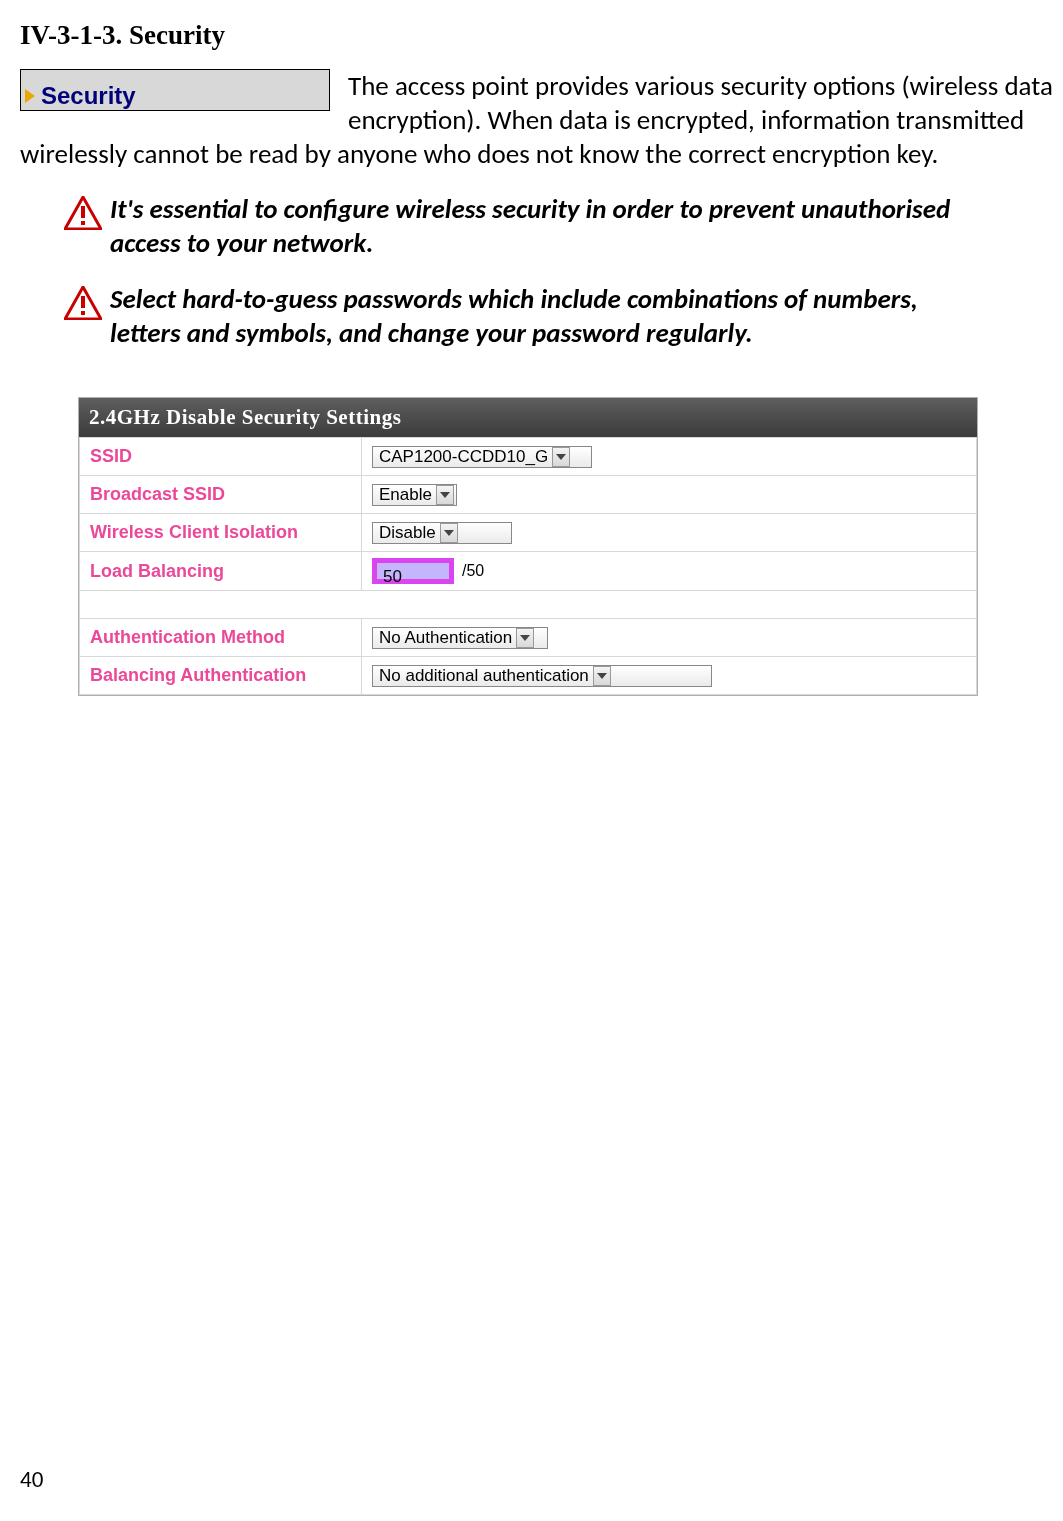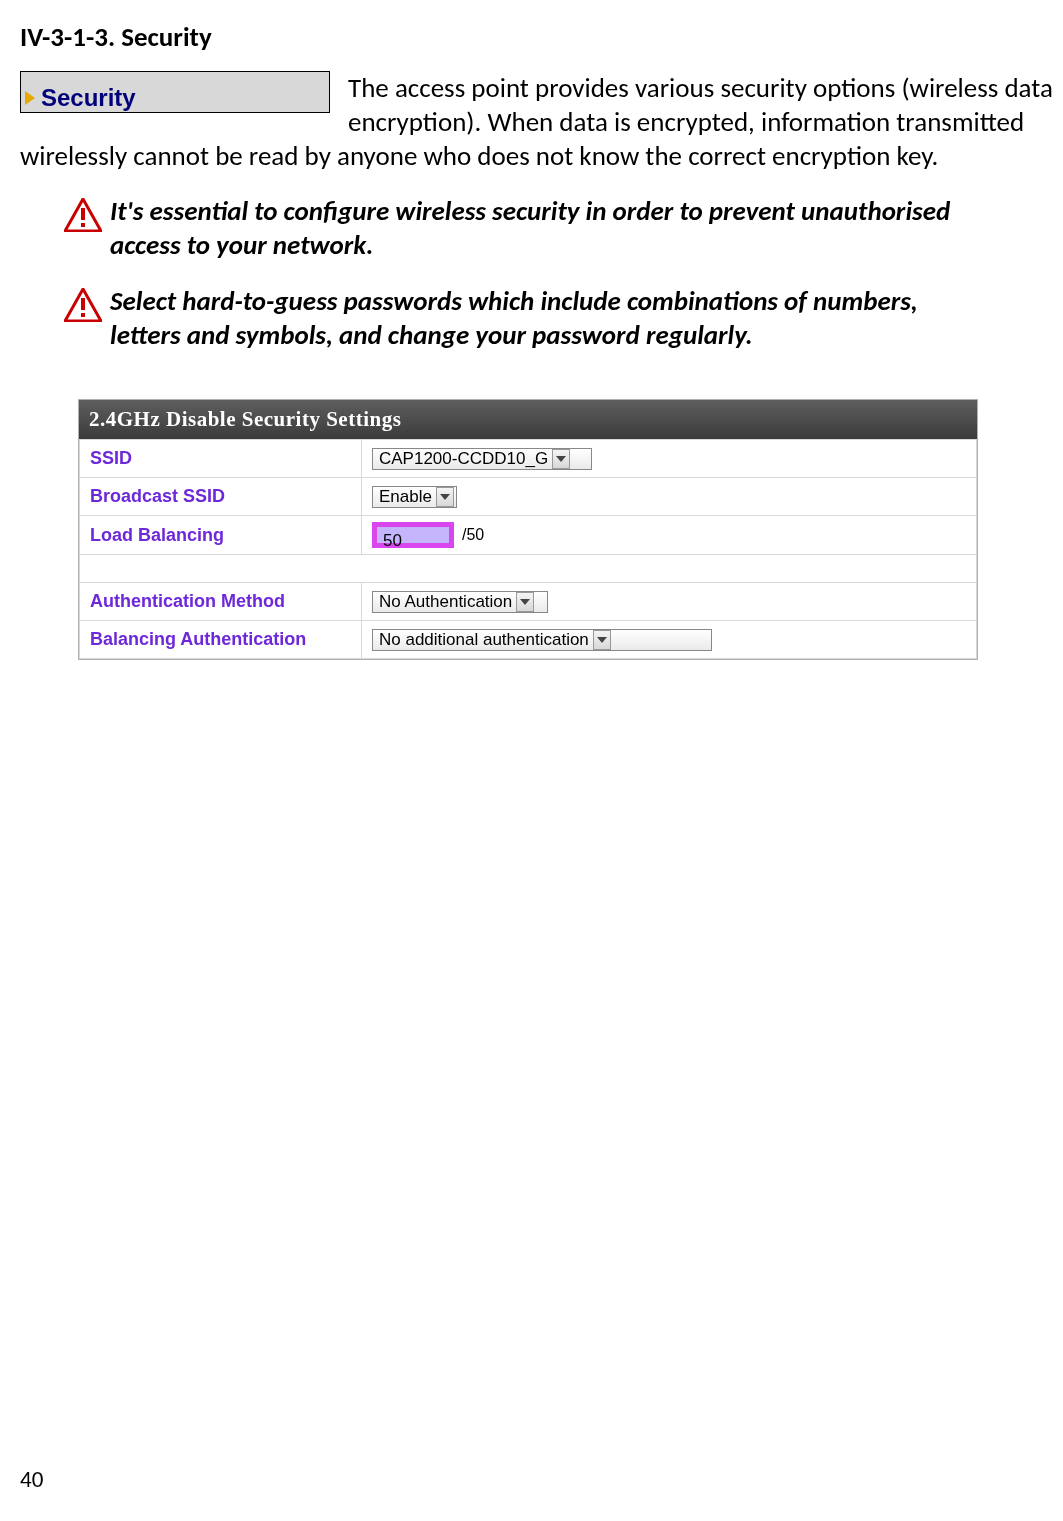--- a/index.html
+++ b/index.html
@@ -11,20 +11,21 @@
     color: #000;
     width: 1063px;
     min-height: 1521px;
     position: relative;
     background: #fff;
   }
   .section-heading {
     font-weight: bold;
     font-size: 27px;
     margin-bottom: 18px;
+    font-family: Liberation Serif, serif;
   }
   .intro-block { overflow: hidden; }
   .nav-badge {
     float: left;
     width: 310px;
     height: 42px;
     border: 1px solid #000;
     background: #d8d8d8;
     display: flex;
     align-items: flex-end;
@@ -81,21 +82,21 @@
   }
   .panel table {
     width: 100%;
     border-collapse: collapse;
     font-size: 18px;
   }
   .panel td { border: 1px solid #d8d8d8; vertical-align: middle; }
   .lbl-cell {
     width: 282px;
     padding: 8px 10px;
-    color: #6d28d9;
+    color: #ec4899;
     font-weight: bold;
     margin-left: 18px;
   }
   .val-cell { padding: 6px 10px; }
   .gap-row td { height: 28px; border-left: 1px solid #d8d8d8; border-right: 1px solid #d8d8d8; border-top: 1px solid #d8d8d8; border-bottom: 1px solid #d8d8d8; }
   .dd {
     display: inline-flex;
     align-items: center;
     border: 1px solid #888;
     background: linear-gradient(#ffffff,#eaeaea);
@@ -192,20 +193,31 @@
             <td class="val-cell"><span class="dd" style="min-width:80px">
                 <span>Enable</span>
                 <span class="dd-arrow">
                   <svg width="10" height="6" viewBox="0 0 10 6">
                     <polygon points="0,0 10,0 5,6" fill="#444"></polygon>
                   </svg>
                 </span>
               </span></td>
           </tr>
           <tr>
+            <td class="lbl-cell">Wireless Client Isolation</td>
+            <td class="val-cell"><span class="dd" style="min-width:140px">
+                <span>Disable</span>
+                <span class="dd-arrow">
+                  <svg width="10" height="6" viewBox="0 0 10 6">
+                    <polygon points="0,0 10,0 5,6" fill="#444"></polygon>
+                  </svg>
+                </span>
+              </span></td>
+          </tr>
+          <tr>
             <td class="lbl-cell">Load Balancing</td>
             <td class="val-cell"><span class="numbox">50</span><span class="slash">/50</span></td>
           </tr>
           <tr class="gap-row">
             <td colspan="2"></td>
           </tr>
           <tr>
             <td class="lbl-cell">Authentication Method</td>
             <td class="val-cell"><span class="dd" style="min-width:176px">
                 <span>No Authentication</span>

